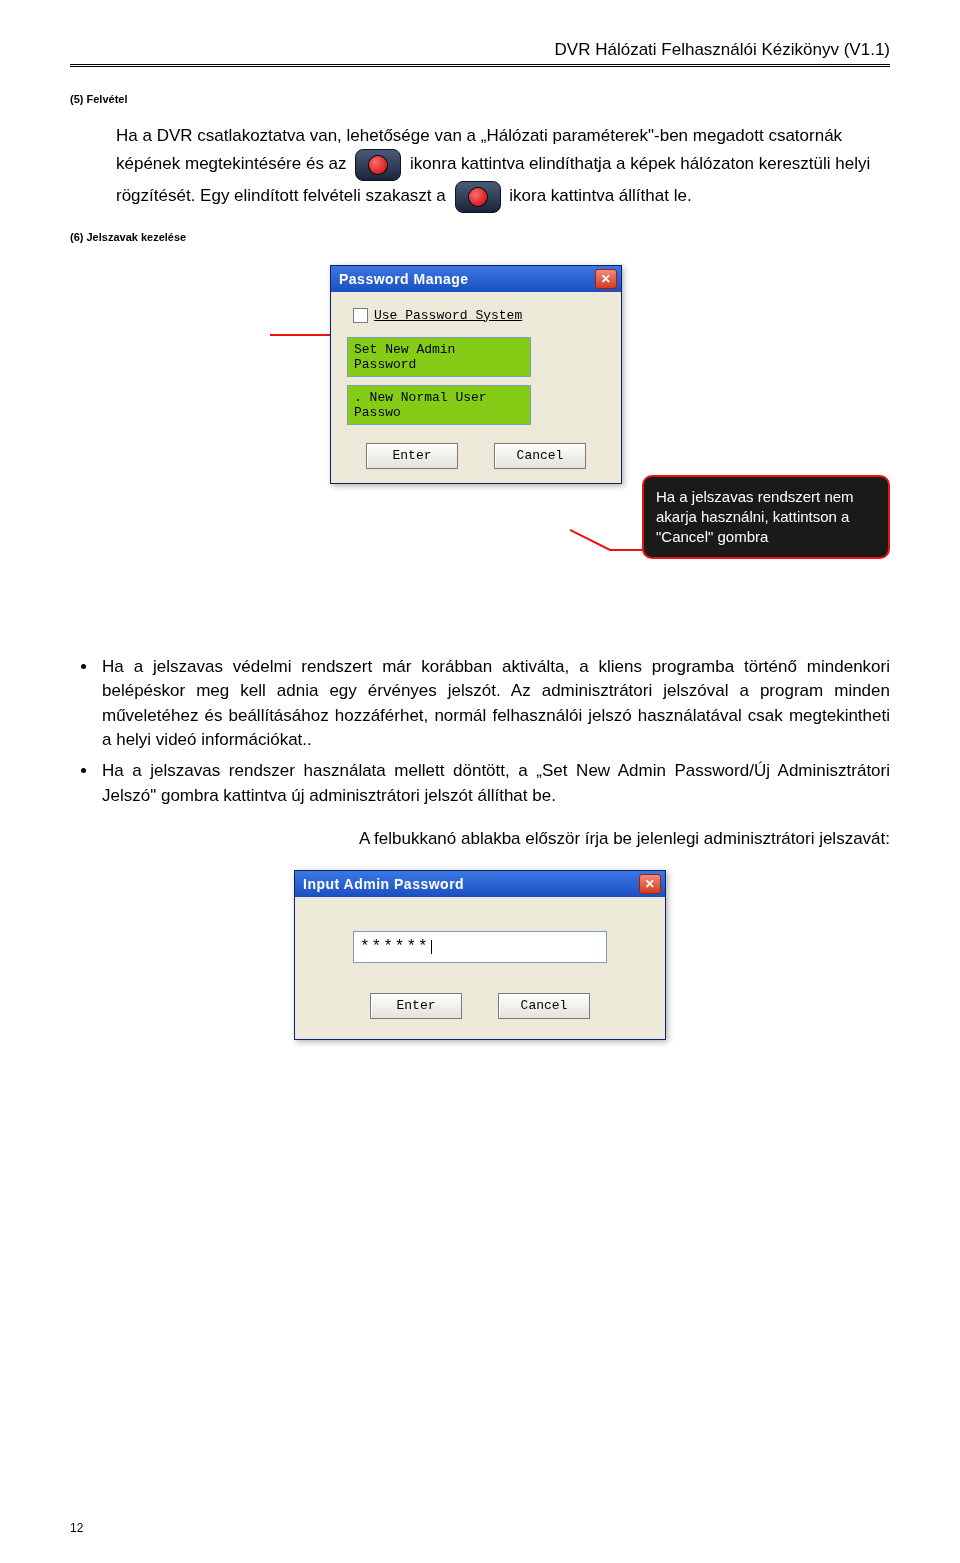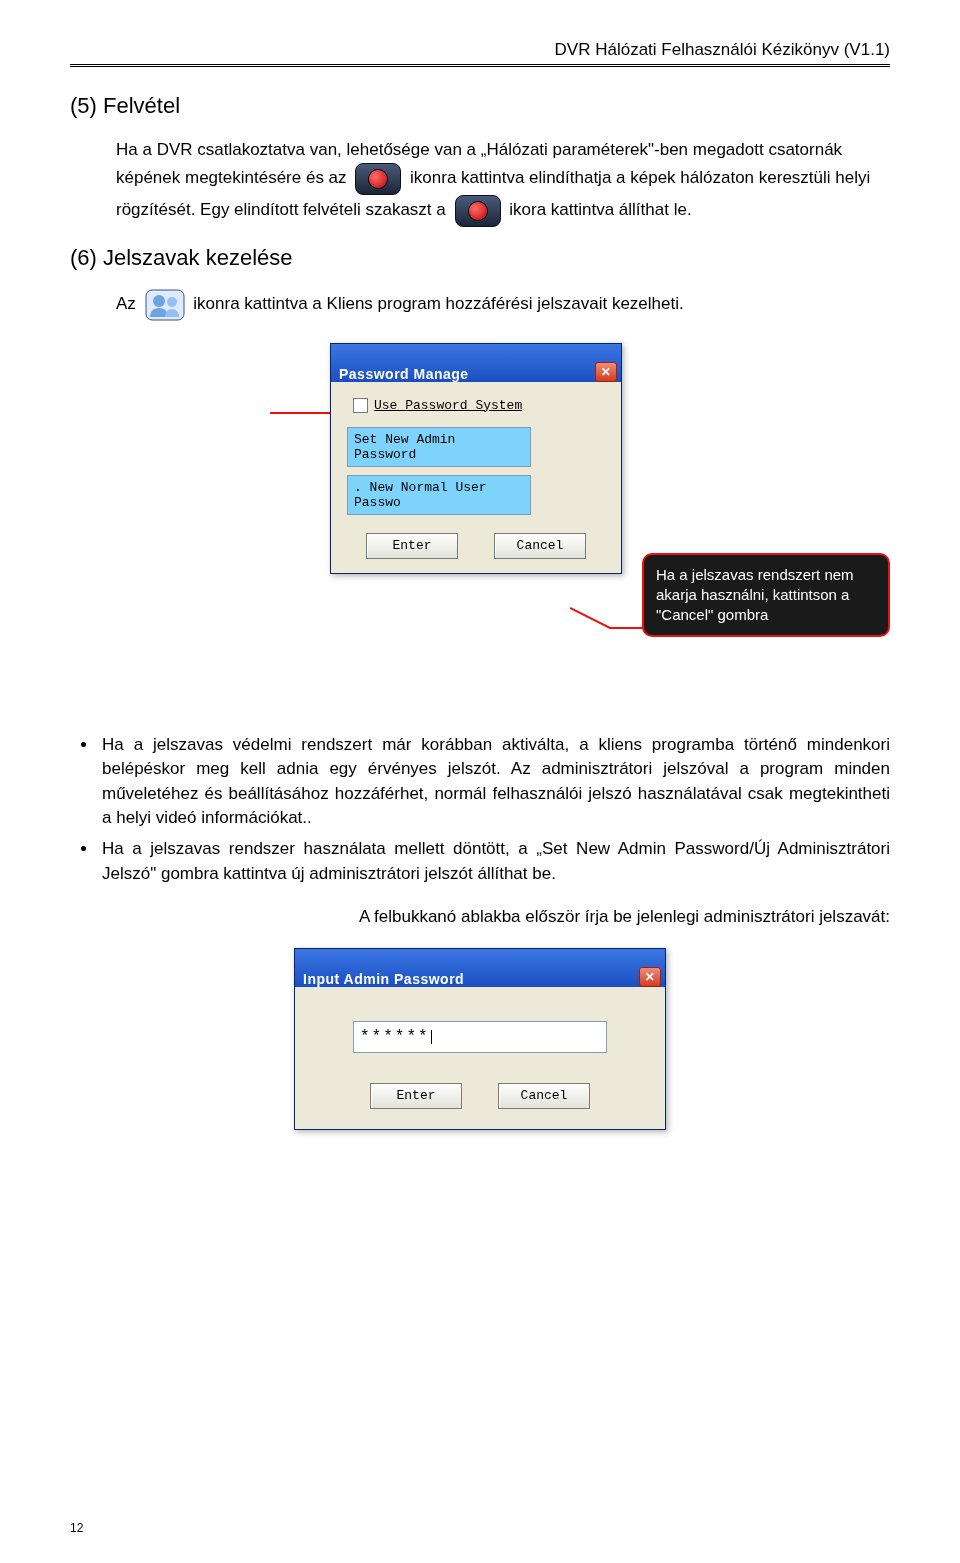--- a/index.html
+++ b/index.html
@@ -1,40 +1,40 @@
 <!DOCTYPE html>
 <html><head>
 <meta charset="utf-8">
 <style>
   html,body{margin:0;padding:0;background:#fff;color:#000;font-family:Arial,Helvetica,sans-serif;}
   .page{width:960px;min-height:1563px;margin:0 auto;position:relative;box-sizing:border-box;padding:40px 70px 60px 70px;}
   .hdr{font-size:17px;text-align:right;margin-bottom:4px;}
   .hdr-rule{border-top:3px double #000;margin-bottom:26px;}
-  .h5{font-weight:normal;font-size:22px;margin:10px 0 18px 0;}
+  .h5{font-weight:bold;font-size:11px;margin:10px 0 18px 0;}
   .body{font-size:17px;line-height:1.5;}
   .para{margin:0 0 18px 46px;}
   .inline-icon{display:inline-block;vertical-align:middle;width:44px;height:30px;background:linear-gradient(#4a5b7a,#1b2538);border:1px solid #0b1220;border-radius:8px;position:relative;margin:0 4px;}
   .inline-icon::after{content:"";position:absolute;left:50%;top:50%;width:18px;height:18px;margin:-9px 0 0 -9px;border-radius:50%;background:radial-gradient(circle at 35% 35%,#ff6b6b,#c80000);box-shadow:0 0 0 1px #000;}
   .users-icon{display:inline-block;vertical-align:middle;width:40px;height:32px;margin:0 4px;position:relative;}
   .users-icon svg{width:100%;height:100%;}
   .fig-wrap{position:relative;height:360px;margin:22px 0 30px 0;}
   .callout{position:absolute;background:#1a1a1a;color:#fff;border:2px solid #e11;border-radius:10px;padding:10px 12px;font-size:15px;line-height:1.35;}
   .callout-left{left:0;top:20px;width:200px;}
   .callout-right{right:0;top:210px;width:220px;}
   .chk{display:inline-block;vertical-align:middle;width:14px;height:14px;border:1px solid #777;background:#fff;box-shadow:inset -4px -4px 0 #fff, inset 2px 2px 0 #fff;position:relative;margin-left:4px;}
   .chk::after{content:"\2713";position:absolute;left:1px;top:-3px;font-size:13px;color:#222;}
   .leader{position:absolute;stroke:#e11;stroke-width:2;fill:none;}
   
   .xp-dialog{position:absolute;background:#ece9d8;border:1px solid #0a246a;box-shadow:2px 2px 6px rgba(0,0,0,.3);font-family:"Tahoma",Arial,sans-serif;}
-  .xp-title{height:38px;background:linear-gradient(#3b77e3,#1b4fc1);color:#fff;font-size:14px;font-weight:bold;display:flex;align-items:flex-end;justify-content:space-between;padding:0 4px 0 8px;letter-spacing:.5px;}
+  .xp-title{height:26px;background:linear-gradient(#3b77e3,#1b4fc1);color:#fff;font-size:14px;font-weight:bold;display:flex;align-items:center;justify-content:space-between;padding:0 4px 0 8px;letter-spacing:.5px;}
   .xp-close{width:20px;height:18px;background:linear-gradient(#f08d7a,#d23b1f);border:1px solid #a02010;border-radius:3px;display:flex;align-items:center;justify-content:center;color:#fff;font-size:12px;font-weight:bold;}
   .xp-body{padding:16px 16px 14px 16px;}
   .xp-chkrow{display:flex;gap:6px;margin-bottom:14px;margin-left:6px;}
   .xp-chkbox{width:13px;height:13px;border:1px solid #7a7a7a;background:#fff;}
-  .xp-field{background:#7dd3fc;border:1px solid #7f9db9;padding:4px 6px;font-size:13px;font-family:"Courier New",monospace;width:170px;margin:8px 0 8px 0px;}
+  .xp-field{background:#84cc16;border:1px solid #7f9db9;padding:4px 6px;font-size:13px;font-family:"Courier New",monospace;width:170px;margin:8px 0 8px 0px;}
   .xp-btnrow{display:flex;gap:36px;justify-content:center;margin-top:18px;}
   .xp-btn{min-width:90px;height:24px;border:1px solid #7a7a7a;background:linear-gradient(#fefefe,#e3e3da);font-size:13px;font-family:"Courier New",monospace;display:flex;align-items:center;justify-content:center;box-shadow:inset 1px 1px 0 #fff;}
   .d1{left:260px;top:0;width:290px;}
   
   .fig2{display:flex;justify-content:center;margin-top:18px;}
   .d2{position:relative;width:370px;}
   .xp-input{background:#fff;border:1px solid #7f9db9;height:26px;width:240px;padding:2px 6px;font-family:"Courier New",monospace;letter-spacing:2px;display:flex;align-items:center;}
   ul.bullets{margin:6px 0 18px 28px;padding:0;}
   ul.bullets li{margin:0 0 6px 0;padding-left:4px;font-size:17px;line-height:1.45;text-align:justify;}
   .pgnum{position:absolute;left:70px;bottom:28px;font-size:12px;}
@@ -52,33 +52,20 @@
   <div class="body para">
     <span>Ha a DVR csatlakoztatva van, lehetősége van a „Hálózati paraméterek"-ben megadott csatornák képének megtekintésére és az</span>
     <span class="inline-icon"></span>
     <span>ikonra kattintva elindíthatja a képek hálózaton keresztüli helyi rögzítését. Egy elindított felvételi szakaszt a</span>
     <span class="inline-icon"></span>
     <span>ikora kattintva állíthat le.</span>
   </div>
 
   <div class="h5">(6) Jelszavak kezelése</div>
 
-  <div class="body para">
-    <span>Az</span>
-    <span class="users-icon">
-      <svg viewBox="0 0 40 32">
-        <rect x="1" y="1" width="38" height="30" rx="6" fill="#dfe9ff" stroke="#31558f"></rect>
-        <circle cx="14" cy="12" r="6" fill="#6ea3e6"></circle>
-        <path d="M5 28c0-6 4-9 9-9s9 3 9 9z" fill="#6ea3e6"></path>
-        <circle cx="27" cy="13" r="5" fill="#94bff0"></circle>
-        <path d="M20 28c0-5 3-8 7-8s7 3 7 8z" fill="#94bff0"></path>
-      </svg>
-    </span>
-    <span>ikonra kattintva a Kliens program hozzáférési jelszavait kezelheti.</span>
-  </div>
 
   <div class="fig-wrap">
 
 
     <svg class="leader" style="left:200px;top:40px;width:90px;height:40px;">
         <path d="M0 30 L60 30 L88 5"></path>
       </svg>
 
     <div class="xp-dialog d1">
       <div class="xp-title">

